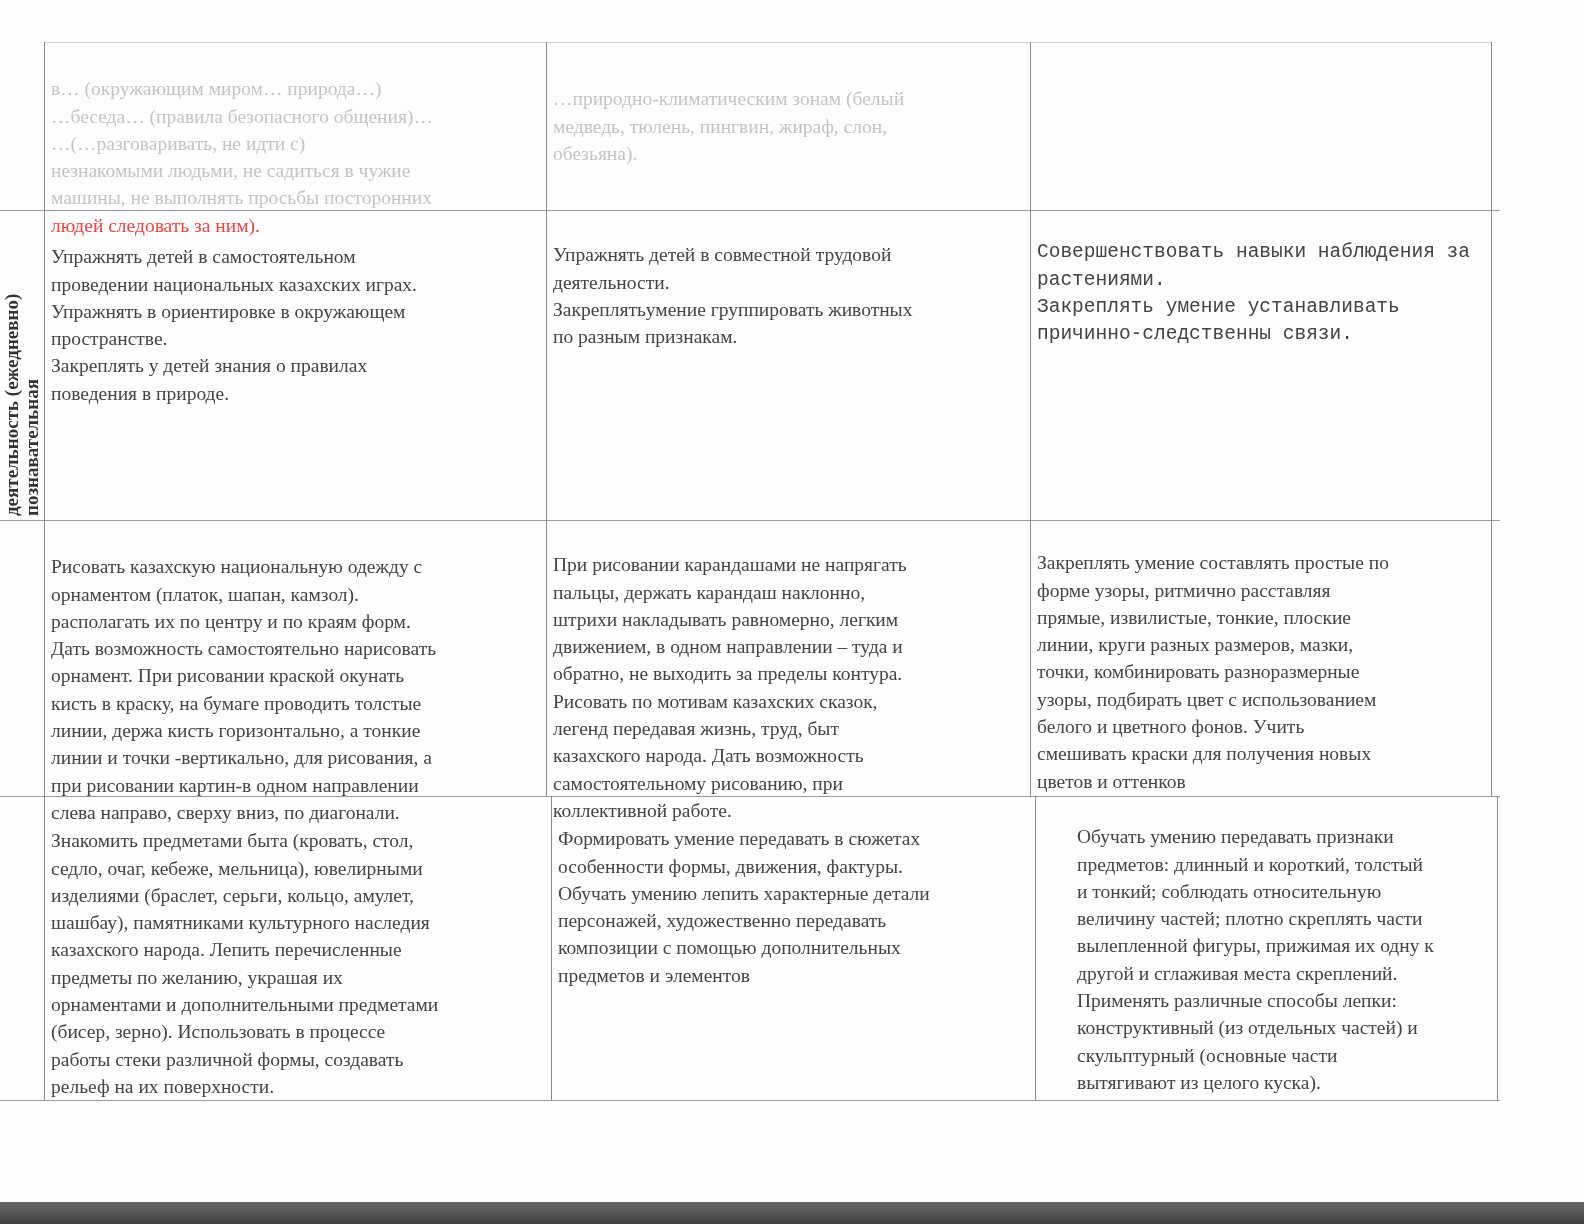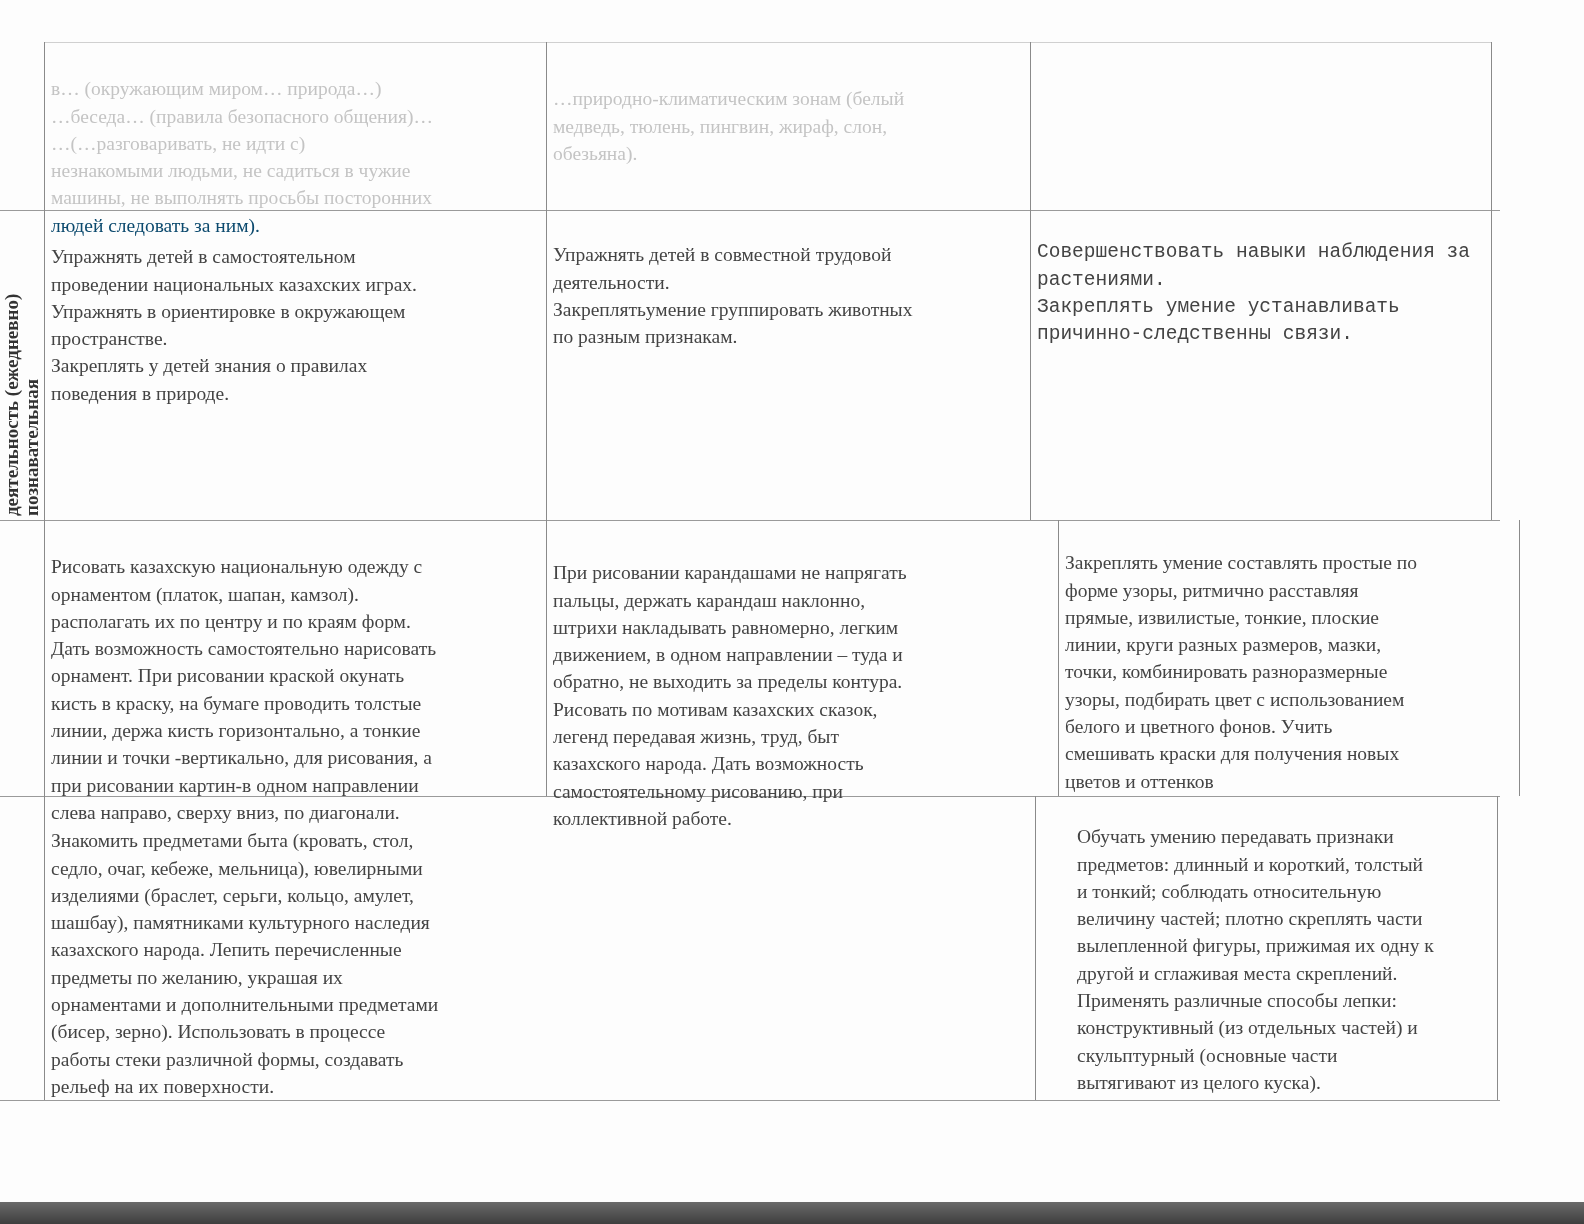--- a/index.html
+++ b/index.html
@@ -46,21 +46,21 @@
       width: 44px;
       border-left: none;
       padding: 0;
     }
     .c1 { left: 44px; width: 502px; }
     .c2 { left: 546px; width: 484px; }
     .c3 { left: 1030px; width: 462px; border-right: 1px solid #8a8a8a; }
     .row.r4 .c2 { left: 551px; width: 484px; }
     .row.r4 .c3 { left: 1035px; width: 463px; }
     .faded { color: #c4c4c4; }
-    .faded .strong { color: #0c4a6e; }
+    .faded .strong { color: #ef4444; }
     .vertical-label {
       position: absolute;
       left: 2px;
       top: 0;
       width: 40px;
       height: 300px;
       writing-mode: vertical-rl;
       transform: rotate(180deg);
       font-weight: bold;
       font-size: 19px;
@@ -149,33 +149,33 @@
 орнаментом (платок, шапан, камзол).
 располагать их по центру и по краям форм.
 Дать возможность  самостоятельно нарисовать
 орнамент. При рисовании краской окунать
 кисть в краску, на бумаге проводить толстые
 линии, держа кисть горизонтально, а тонкие
 линии и точки -вертикально, для рисования, а
 при рисовании картин-в одном направлении
 слева направо, сверху вниз, по диагонали.</span>
     </div>
-    <div class="cell c2" style="padding-top:12px;">
+    <div class="cell c2" style="padding-top:4px;">
       <span>При рисовании карандашами не напрягать
 пальцы, держать карандаш наклонно,
 штрихи накладывать равномерно, легким
 движением, в одном направлении – туда и
 обратно, не выходить за пределы контура.
 Рисовать по мотивам казахских сказок,
 легенд передавая жизнь, труд, быт
 казахского народа. Дать возможность
 самостоятельному рисованию, при
 коллективной работе.</span>
     </div>
-    <div class="cell c3" style="padding-top:2px;margin-left:28px;">
+    <div class="cell c3" style="padding-top:2px;">
       <span>Закреплять умение составлять простые по
 форме узоры, ритмично расставляя
 прямые, извилистые, тонкие, плоские
 линии, круги разных размеров, мазки,
 точки, комбинировать разноразмерные
 узоры, подбирать цвет с использованием
 белого и цветного фонов. Учить
 смешивать краски для получения новых
 цветов и оттенков</span>
     </div>
@@ -188,20 +188,28 @@
 седло, очаг, кебеже, мельница), ювелирными
 изделиями (браслет, серьги, кольцо, амулет,
 шашбау), памятниками культурного наследия
 казахского народа. Лепить перечисленные
 предметы по желанию, украшая их
 орнаментами и дополнительными предметами
 (бисер, зерно). Использовать в процессе
 работы стеки различной формы, создавать
 рельеф на их поверхности.</span>
     </div>
+    <div class="cell c2" style="padding-top:2px;">
+      <span>Формировать умение передавать в сюжетах
+особенности формы, движения, фактуры.
+Обучать умению лепить характерные детали
+персонажей, художественно передавать
+композиции с помощью дополнительных
+предметов и элементов</span>
+    </div>
     <div class="cell c3" style="padding-top:0;padding-left:41px;">
       <span>Обучать умению передавать признаки
 предметов: длинный и короткий, толстый
 и тонкий; соблюдать относительную
 величину частей; плотно скреплять части
 вылепленной фигуры, прижимая их одну к
 другой и сглаживая места скреплений.
 Применять различные способы лепки:
 конструктивный (из отдельных частей) и
 скульптурный (основные части

